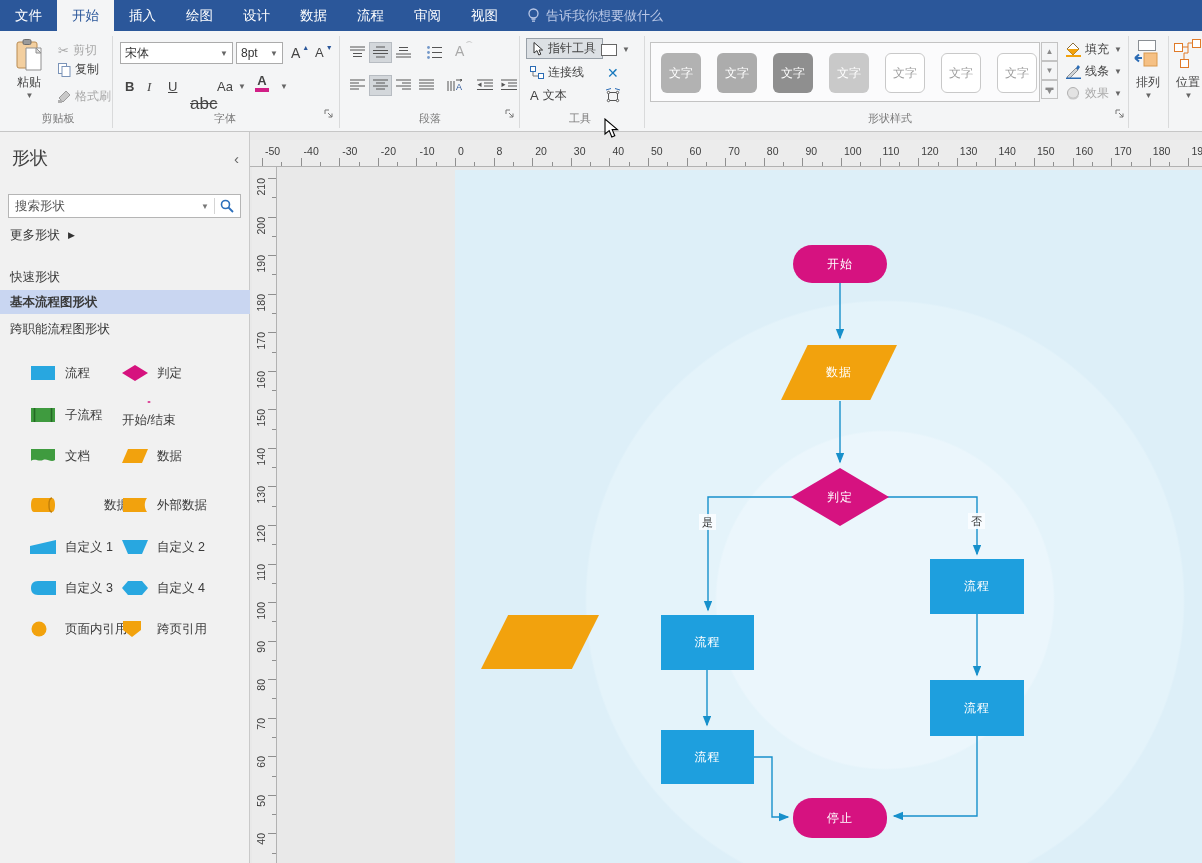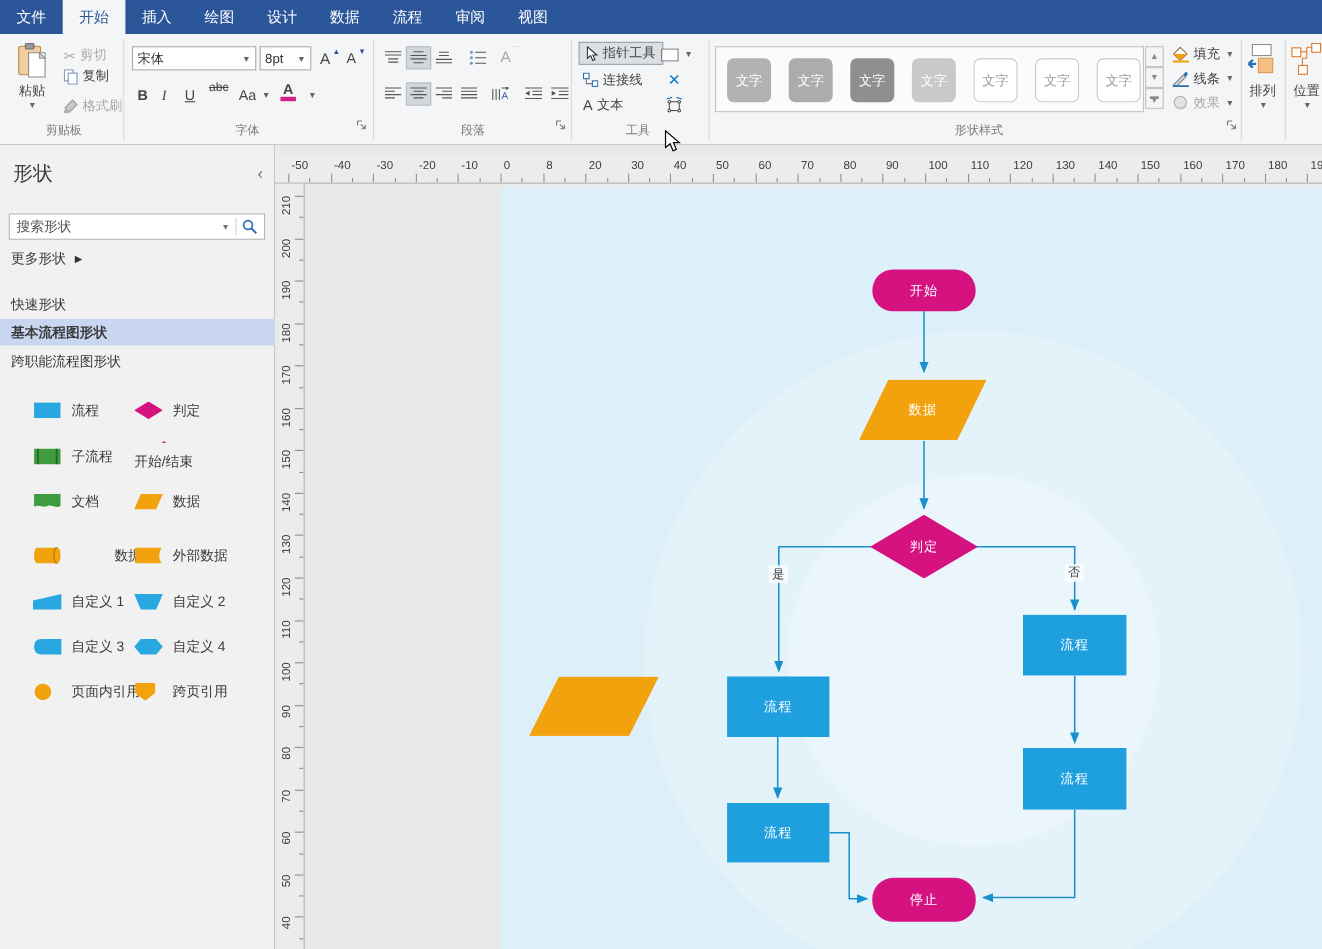--- a/index.html
+++ b/index.html
@@ -79,20 +79,28 @@
         <div class="rtab">文件</div>
         <div class="rtab active">开始</div>
         <div class="rtab">插入</div>
         <div class="rtab">绘图</div>
         <div class="rtab">设计</div>
         <div class="rtab">数据</div>
         <div class="rtab">流程</div>
         <div class="rtab">审阅</div>
         <div class="rtab">视图</div>
       </div>
+    <div id="tellme">
+      <svg width="13" height="15" viewBox="0 0 13 15">
+        <circle cx="6.5" cy="5.5" r="4.5" fill="none" stroke="#b9c7e6" stroke-width="1.3"></circle>
+        <rect x="4.5" y="10.5" width="4" height="1.3" fill="#b9c7e6"></rect>
+        <rect x="5" y="12.5" width="3" height="1.3" fill="#b9c7e6"></rect>
+      </svg>
+      <span>告诉我你想要做什么</span>
+    </div>
   </div>
 
   <div id="ribbon">
 
     <div class="bigbtn" style="left:8px; top:8px; width:42px;">
       <svg width="28" height="32" viewBox="0 0 28 32">
         <rect x="2" y="3" width="20" height="26" rx="2" fill="#f3cf9f" stroke="#b98b52"></rect>
         <rect x="8" y="0.5" width="8" height="5" rx="1.5" fill="#9a9a9a" stroke="#6e6e6e"></rect>
         <path d="M11 9 H26 V31 H11 Z" fill="#fff" stroke="#8f8f8f"></path>
         <path d="M21 9 L26 14 L21 14 Z" fill="#dcdcdc" stroke="#8f8f8f"></path>
@@ -133,21 +141,21 @@
     <div class="sbtn" style="left:312px; top:11px; font-size:13px;">A<span style="font-size:7px; color:#2b579a; margin-left:-2px; margin-top:-10px;">▼</span></div>
     <div class="sbtn fmt" style="left:122px; top:45px; font-weight:bold;">
         <span>B</span>
       </div>
     <div class="sbtn fmt" style="left:144px; top:45px; font-style:italic; font-family:'Liberation Serif',serif;">
         <span>I</span>
       </div>
     <div class="sbtn fmt" style="left:165px; top:45px; text-decoration:underline;">
         <span>U</span>
       </div>
-    <div class="sbtn fmt" style="left:187px; top:38px; text-decoration:line-through; font-size:11px;">
+    <div class="sbtn fmt" style="left:187px; top:62px; text-decoration:line-through; font-size:17px;">
         <span>abc</span>
       </div>
     <div class="sbtn fmt" style="left:214px; top:45px;">
         <span>Aa</span>
         <span class="dda">▼</span>
       </div>
     <div class="sbtn" style="left:252px; top:43px; flex-direction:column; gap:0;">
       <span style="font-weight:bold; font-size:13px; line-height:13px;">A</span>
       <span id="fontcolor-bar" style="width:14px; height:4px; background:var(--accent); margin-top:1px;"></span>
     </div>

